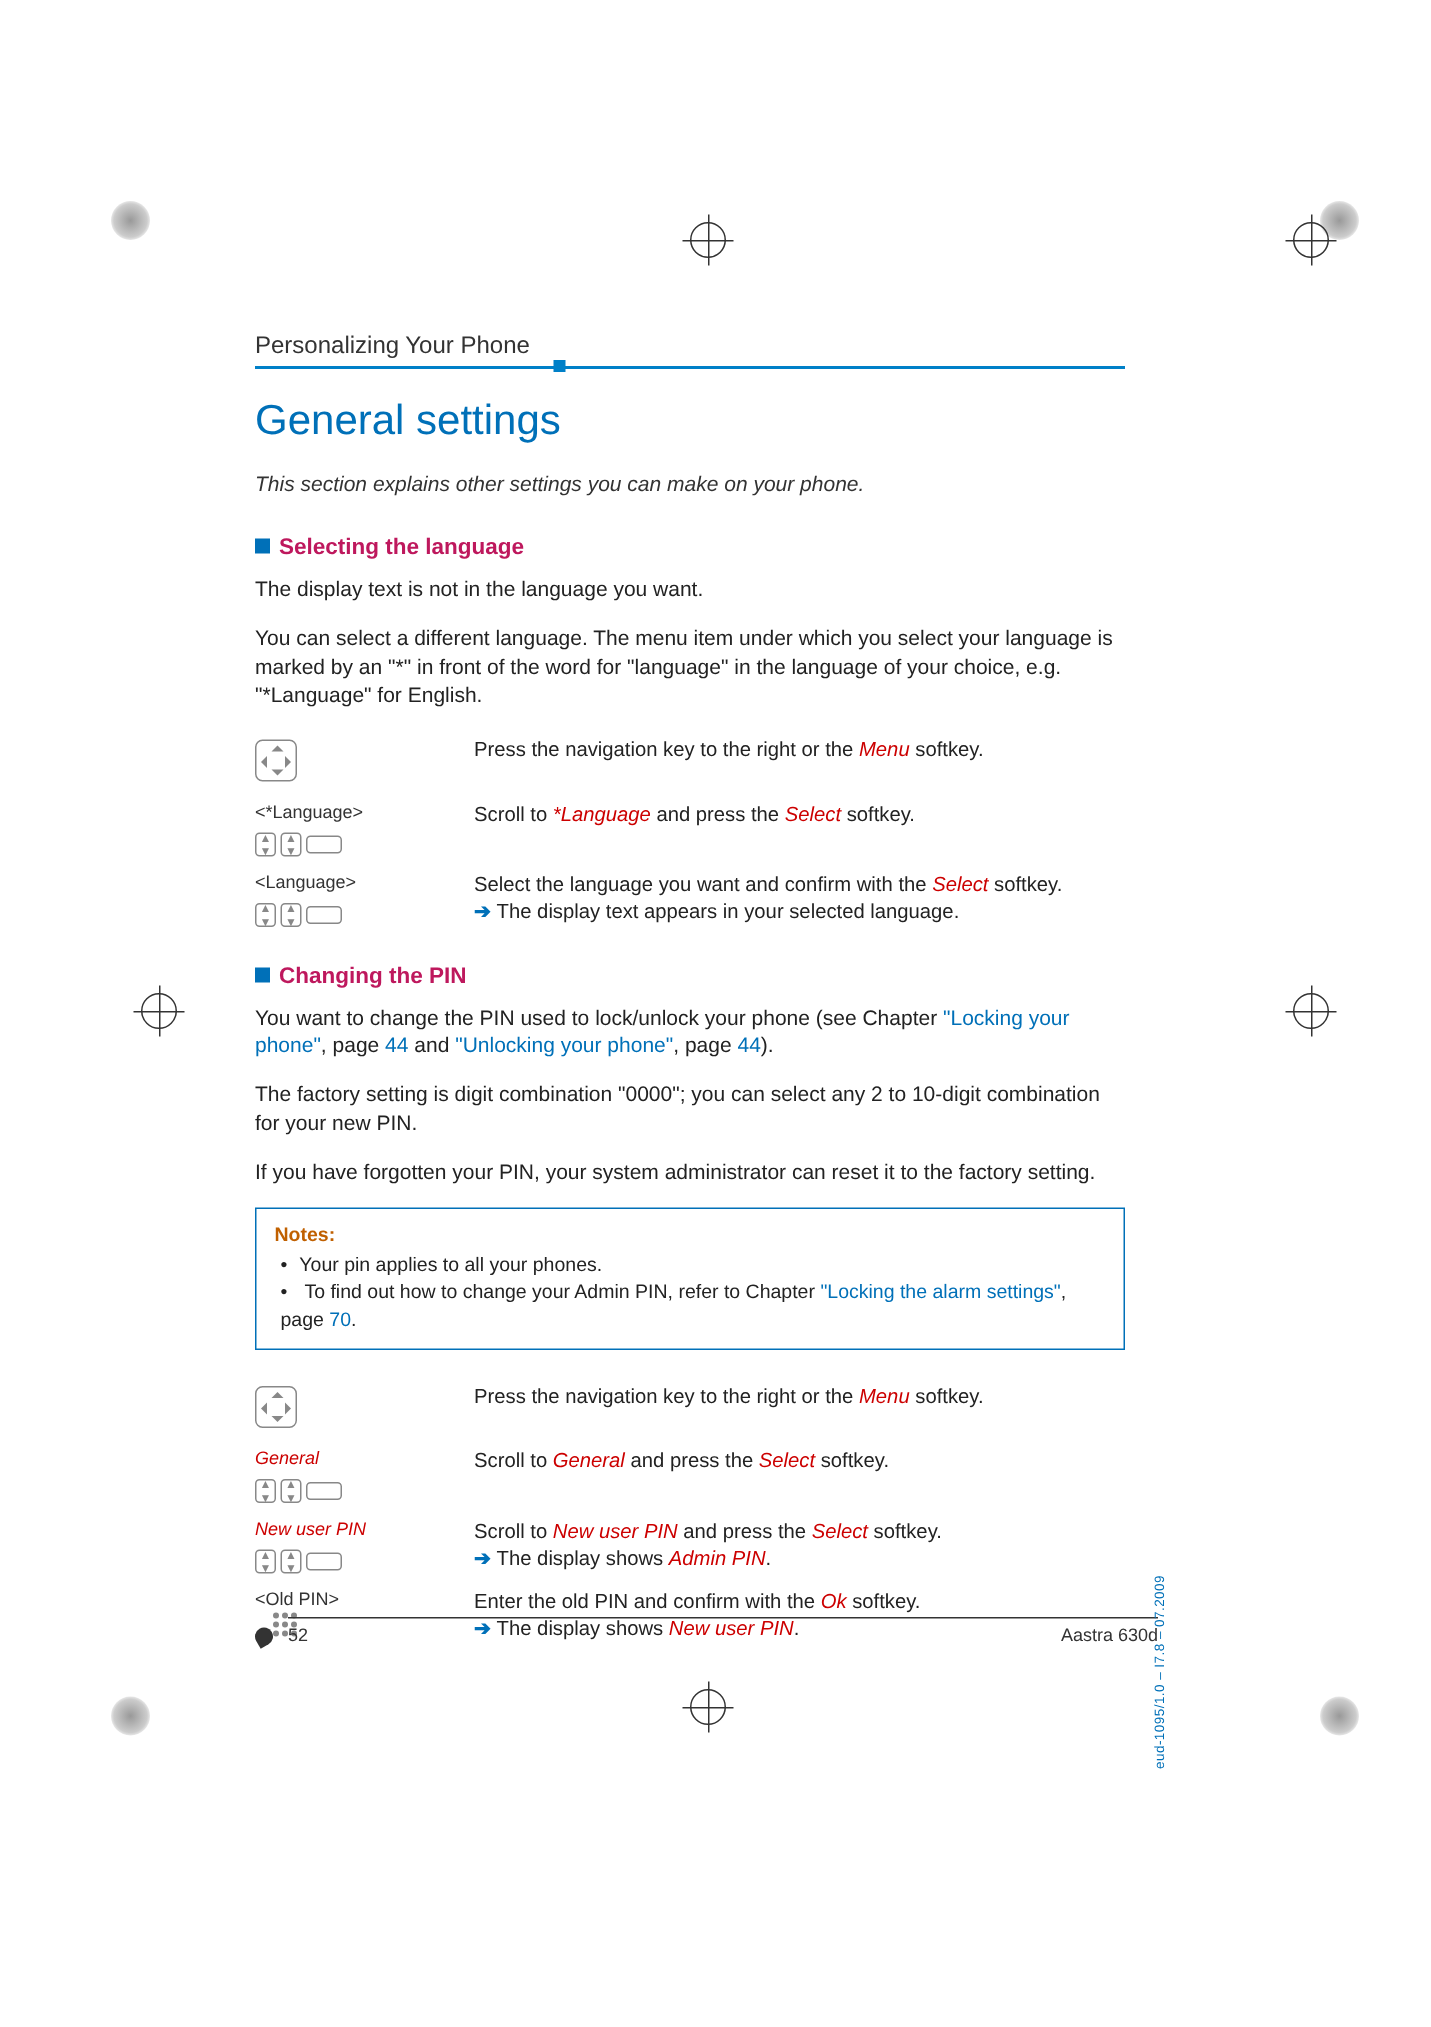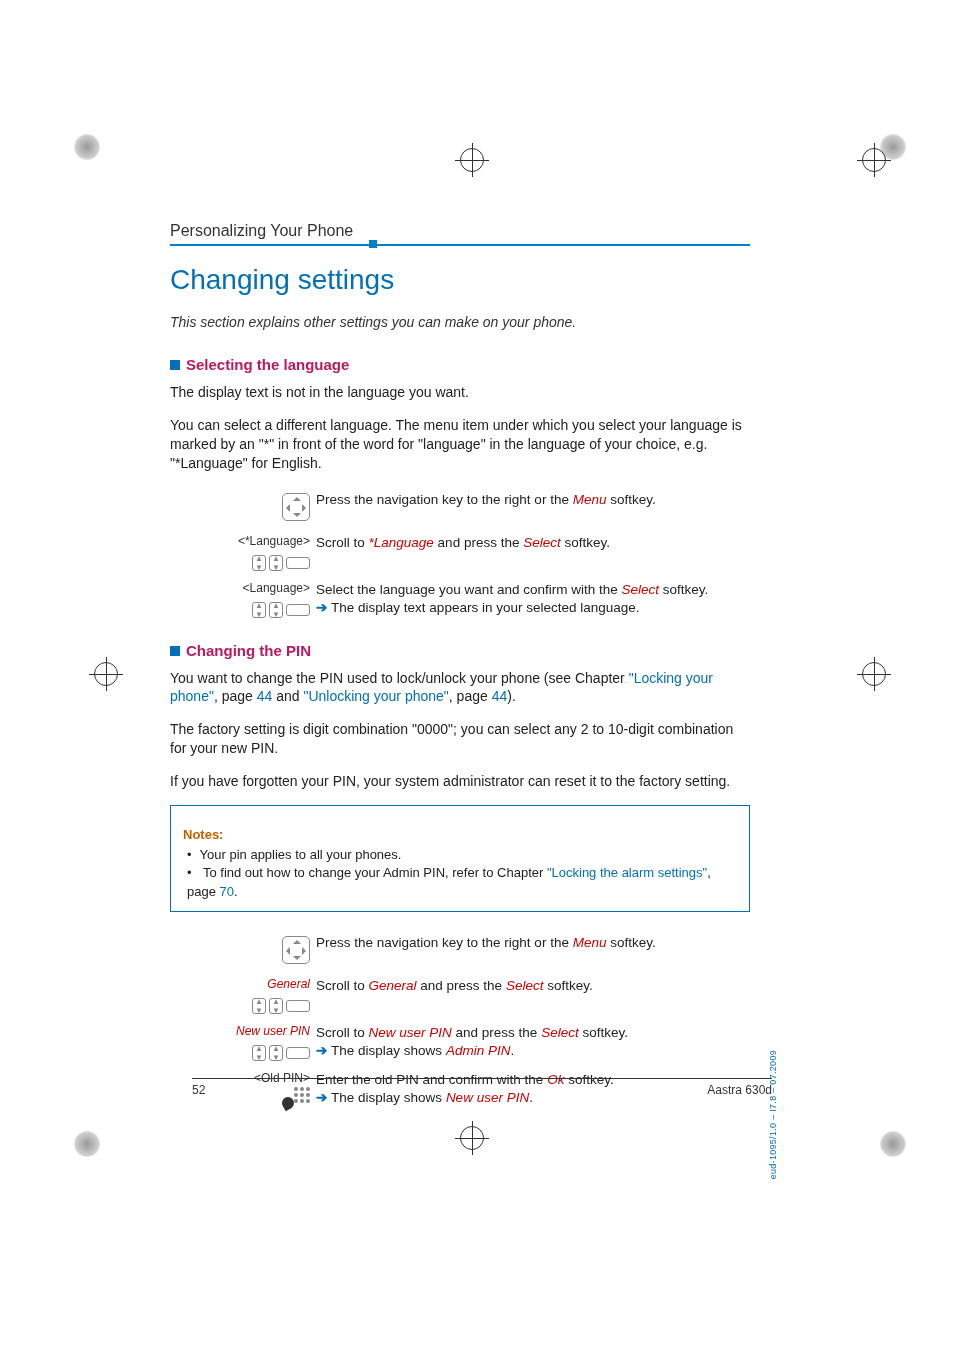--- a/index.html
+++ b/index.html
@@ -66,33 +66,33 @@
     margin-right: 6px;
     vertical-align: 0px;
   }
   .para {
     color: #222;
     margin-bottom: 14px;
     line-height: 1.35;
   }
   .step-table { width: 100%; border-collapse: collapse; margin-bottom: 18px; }
   .step-table td { vertical-align: top; padding: 4px 0; }
-  .step-table td.left { width: 140px; text-align: right; font-size: 12px; color: #333; }
+  .step-table td.left { width: 140px; text-align: left; font-size: 12px; color: #333; }
   .step-table td.right { font-size: 13.5px; line-height: 1.35; color: #222; padding-left: 6px; }
   .label-red { color: #c00; font-style: italic; }
   .link { color: #0070b8; }
   .arrow { color: #0070b8; font-weight: 700; }
   .notes-box {
     border: 1px solid #0070b8;
     padding: 8px 12px 10px 12px;
     margin-bottom: 18px;
     font-size: 13px;
     line-height: 1.4;
   }
-  .notes-title { color: #c06000; font-weight: 700; margin-bottom: 2px; margin-top: 12px; }
+  .notes-title { color: #c06000; font-weight: 700; margin-bottom: 2px; }
   .notes-box ul { list-style: none; padding-left: 4px; }
   .notes-box li::before { content: "•"; margin-right: 8px; color: #222; }
   .footer {
     position: absolute;
     left: 192px;
     top: 1078px;
     width: 580px;
     border-top: 1px solid #333;
     padding-top: 4px;
     font-size: 12px;
@@ -150,21 +150,21 @@
 <div class="reg-outer" style="right:68px;top:662px;"></div>
 <div class="reg-outer" style="left:460px;top:1126px;"></div>
 <div class="reg-outer" style="left:460px;top:148px;"></div>
 <div class="reg-outer" style="right:68px;top:148px;"></div>
 
 <div class="page-area">
 
   <div class="breadcrumb">Personalizing Your Phone</div>
   <div class="breadcrumb-line"></div>
 
-  <h1 class="h1">Changing settings</h1>
+  <h1 class="h1">General settings</h1>
 
   <p class="intro">This section explains other settings you can make on your phone.</p>
 
   <h2 class="h2">
     <span class="h2-square"></span><span>Selecting the language</span>
   </h2>
   <p class="para">The display text is not in the language you want.</p>
   <p class="para">You can select a different language. The menu item under which you select your language is marked by an "*" in front of the word for "language" in the language of your choice, e.g. "*Language" for English.</p>
 
   <table class="step-table">

